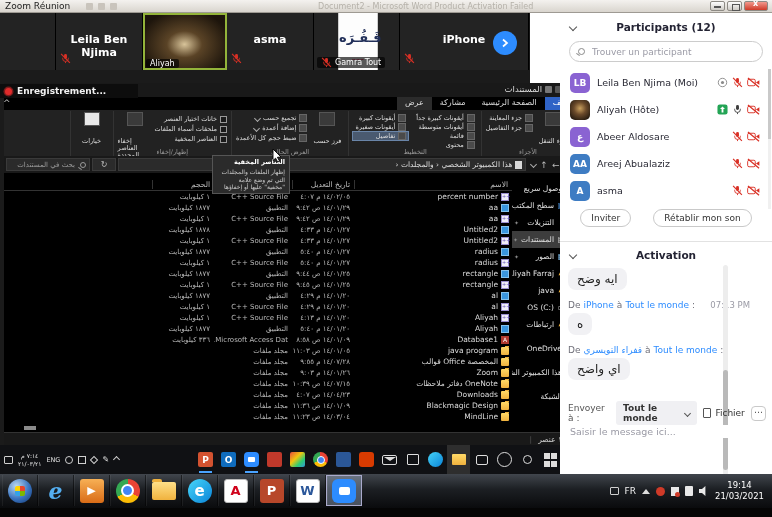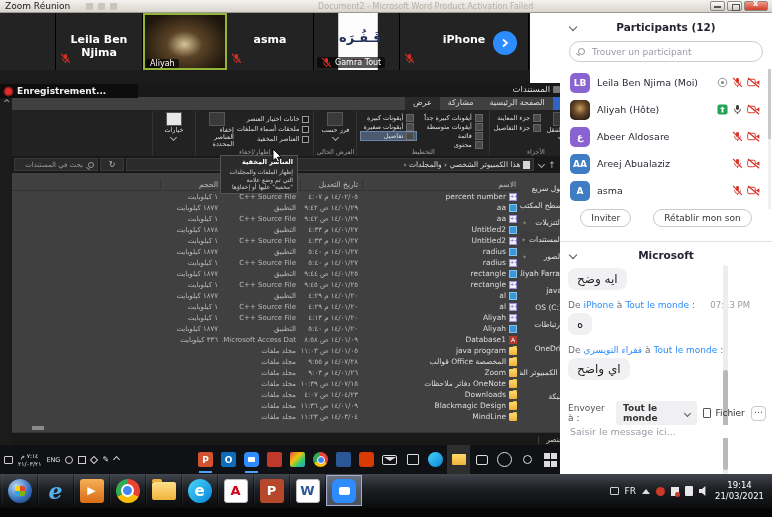--- a/index.html
+++ b/index.html
@@ -30,35 +30,35 @@
   .vtile .whitecard{position:absolute;left:24px;top:0;width:40px;height:57px;background:#fdfdfd;border-left:1px solid #cfcfcf;border-right:1px solid #cfcfcf;color:#22305a;font-size:13px;font-weight:bold;text-align:center;line-height:50px;}
   .vtile .whitecard small{position:absolute;left:0;right:0;bottom:8px;font-size:5px;color:#c03;line-height:1;}
   .next-btn{position:absolute;left:493px;top:18px;width:24px;height:24px;border-radius:50%;background:#2d8cff;display:flex;align-items:center;justify-content:center;cursor:pointer;}
 
   .rec-bar{position:absolute;left:0;top:71px;width:138px;height:14px;background:#0d0d0d;display:flex;align-items:center;gap:5px;padding-left:5px;z-index:30;}
   .rec-dot{width:7px;height:7px;border-radius:50%;background:#e02b2b;box-shadow:0 0 0 1.5px #7a1c1c;}
   .rec-label{color:#f2f2f2;font-size:9px;font-weight:bold;}
   .rec-chev{position:absolute;left:3px;top:85px;color:#bbb;font-size:9px;z-index:30;}
 
   
-  .explorer{position:absolute;left:12px;top:70px;width:572px;height:362px;background:#404040;color:#e4e4e4;}
+  .explorer{position:absolute;left:4px;top:70px;width:572px;height:362px;background:#000000;color:#e4e4e4;}
   .ex-titlerow{position:absolute;top:0;left:0;right:0;height:14px;background:#191919;}
   .ex-title{position:absolute;right:34px;top:1px;font-size:8.5px;color:#ddd;}
   .ex-qat{position:absolute;right:4px;top:3px;display:flex;gap:3px;}
   .ex-qat span{width:7px;height:7px;background:#3f6fb5;border-radius:1px;}
   .ex-qat span:nth-child(2){background:#555;}
   .ex-qat span:nth-child(3){background:#777;}
   .ex-tabs{position:absolute;top:14px;right:0;height:13px;display:flex;flex-direction:row;}
   .ex-tab{font-size:8px;color:#ddd;padding:1px 8px;height:13px;}
   .ex-tab.accent{background:#2f63c6;color:#fff;}
   .ex-tab.selected{background:#2b2b2b;}
   .ex-ribbon{position:absolute;top:27px;left:0;right:0;height:46px;background:#222;display:flex;padding:1px 2px 0 2px;}
   .rgrp{position:relative;border-left:1px solid #333;padding:1px 4px 10px 4px;display:flex;gap:3px;align-items:flex-start;}
   .rlabel{position:absolute;bottom:0;left:0;right:0;text-align:center;font-size:6.5px;color:#9a9a9a;}
-  .rbig{display:flex;flex-direction:column;align-items:center;width:34px;font-size:6.5px;color:#ddd;text-align:right;line-height:1.1;gap:1px;}
+  .rbig{display:flex;flex-direction:column;align-items:center;width:34px;font-size:6.5px;color:#ddd;text-align:left;line-height:1.1;gap:12px;}
   .rbig .bic{width:16px;height:14px;background:#3a3a3a;border:1px solid #555;}
   .rbig .bic.white{background:#e8e8e8;}
   .rcol{display:flex;flex-direction:column;gap:2px;padding-top:2px;}
   .rsm{display:flex;align-items:center;gap:3px;font-size:6.5px;color:#ddd;white-space:nowrap;}
   .rsm .sic{width:8px;height:8px;background:#4a4a4a;border:1px solid #666;flex:none;}
   .layout-grid{display:grid;grid-template-columns:auto auto;gap:1px 6px;padding-top:2px;}
   .lg-item{display:flex;align-items:center;gap:3px;font-size:6.5px;color:#ddd;white-space:nowrap;padding:0 2px;}
   .lg-item .sic{width:8px;height:8px;background:#4a4a4a;border:1px solid #666;flex:none;}
   .lg-item.sel{background:#4a5a70;outline:1px solid #6a85a8;}
   .chk{display:flex;align-items:center;gap:3px;font-size:6.5px;color:#ddd;white-space:nowrap;}
@@ -361,20 +361,36 @@
               </div>
             </div>
           <div class="rlabel">التخطيط</div>
         </div>
         <div class="rgrp">
           <div class="rbig">
             <div class="bic"></div>
             <span>فرز حسب</span>
               <span class="chev-d"></span>
           </div>
+          <div class="rcol">
+            <div class="rsm">
+                <span class="sic"></span>
+                <span>تجميع حسب</span>
+                <span class="chev-d"></span>
+              </div>
+            <div class="rsm">
+                <span class="sic"></span>
+                <span>إضافة أعمدة</span>
+                <span class="chev-d"></span>
+              </div>
+            <div class="rsm">
+                <span class="sic"></span>
+                <span>ضبط حجم كل الأعمدة</span>
+              </div>
+          </div>
           <div class="rlabel">العرض الحالي</div>
         </div>
         <div class="rgrp">
           <div class="rcol" id="shChecks" style="padding-top:3px">
               <div class="chk">
                 <span class="box"></span>
                 <span>خانات اختيار العنصر</span>
               </div>
               <div class="chk">
                 <span class="box"></span>
@@ -908,21 +924,21 @@
     <div class="pp-scroll">
         <div class="thumb"></div>
       </div>
     <div class="pp-btns">
       <button class="pbtn">Inviter</button>
       <button class="pbtn">Rétablir mon son</button>
     </div>
     <div class="pp-div"></div>
     <div class="dc-head">
       <span class="head-chev"></span>
-      <span>Microsoft</span>
+      <span>Activation</span>
     </div>
     <div class="dc-msgs" id="dcMsgs">
         <div><span class="bubble">ايه وضح</span></div>
         <div class="meta">
           <span>De</span>
           <span class="blue">iPhone</span>
           <span>à</span>
           <span class="blue">Tout le monde</span>
           <span>:</span>
           <span class="time">07:13 PM</span>

